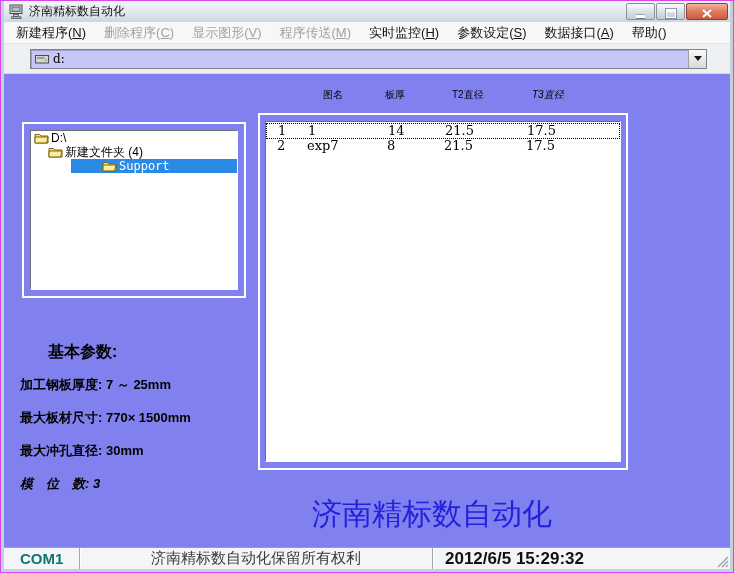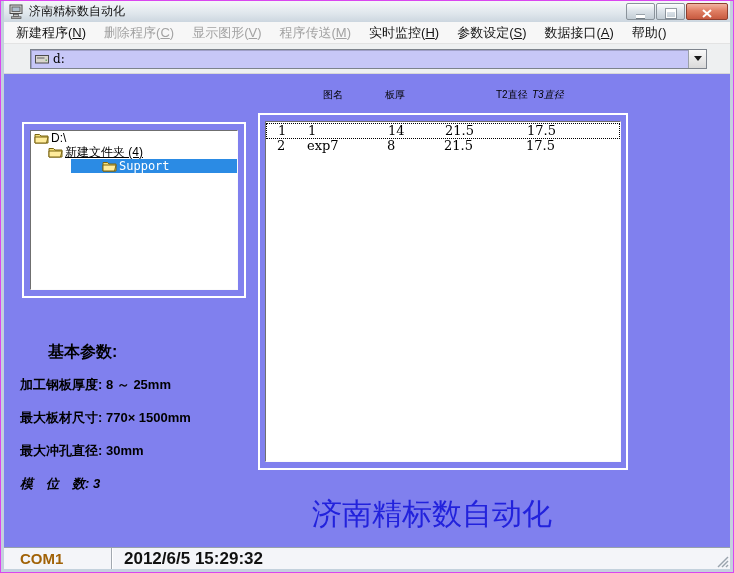--- a/index.html
+++ b/index.html
@@ -50,21 +50,21 @@
   .col-header{position:absolute;top:14px;font-size:10px;color:#000;}
   
   .tree-frame{position:absolute;left:18px;top:48px;width:224px;height:176px;
     border:2px solid #ffffff;}
   .tree-box{position:absolute;left:6px;top:6px;width:208px;height:160px;background:#fff;
     border:1px solid;border-color:#6f6f6f #fbfbfb #fbfbfb #6f6f6f;overflow:hidden;}
   .tree-item{display:flex;align-items:center;height:14px;font-size:12px;line-height:14px;
     color:#000;white-space:nowrap;cursor:default;}
   .tree-item .folder-ico{margin-right:2px;flex:0 0 auto;}
   .tree-item.lvl0{padding-left:3px;}
-  .tree-item.lvl1{padding-left:17px;text-decoration:underline;}
+  .tree-item.lvl1{padding-left:17px;}
   .tree-item.lvl2{padding-left:31px;margin-left:40px;}
   .tree-item.selected{background:#2b8be4;color:#fff;font-family:"DejaVu Sans Mono",monospace;}
   
   .list-frame{position:absolute;left:254px;top:39px;width:370px;height:357px;border:2px solid #ffffff;}
   .list-box{position:absolute;left:5px;top:6px;width:356px;height:341px;background:#fff;
     border:1px solid;border-color:#6f6f6f #fbfbfb #fbfbfb #6f6f6f;overflow:hidden;padding-top:1px;}
   .lrow{display:flex;height:15px;line-height:14px;font-family:"DejaVu Serif",serif;
     font-size:13px;color:#000;cursor:default;}
   .lrow.focused{border:1px dotted #000;height:16px;}
   .cell0{width:41px;padding-left:11px;}
@@ -80,21 +80,21 @@
   .param-line.p2{top:368px;}
   .param-line.p3{top:401px;font-style:italic;}
   
   .brand{position:absolute;left:308px;top:420px;font-family:"DejaVu Serif","Liberation Serif",serif;
     font-size:30px;color:#2222dc;white-space:nowrap;}
   
   .statusbar{height:22px;background:#f4f5f9;border-top:1px solid #97a1ab;
     display:flex;align-items:stretch;position:relative;}
   .sb-panel{display:flex;align-items:center;border-right:1px solid #a2a8b0;
     box-shadow:1px 0 0 #ffffff;}
-  .sb-com{width:108px;padding-left:16px;font-size:15px;font-weight:bold;color:#a16207;}
+  .sb-com{width:76px;padding-left:16px;font-size:15px;font-weight:bold;color:#0f766e;}
   .sb-copy{width:353px;justify-content:center;font-size:15px;color:#3a3a3a;}
   .sb-date{flex:1;padding-left:12px;font-size:17px;font-weight:bold;color:#111;border-right:none;box-shadow:none;}
   .sb-grip{position:absolute;right:1px;bottom:1px;width:15px;height:15px;cursor:nwse-resize;}
 </style>
 </head>
 <body>
 
 <div class="window">
 
   <div class="titlebar">
@@ -144,21 +144,21 @@
       <span class="combo-arrow-btn">
         <span class="combo-arrow"></span>
       </span>
     </div>
   </div>
 
   <div class="main">
 
     <span class="col-header" style="left:319px;">图名</span>
     <span class="col-header" style="left:381px;">板厚</span>
-    <span class="col-header" style="left:448px;margin-left:44px;">T2直径</span>
+    <span class="col-header" style="left:448px;">T2直径</span>
     <span class="col-header" style="left:528px;font-style:italic;">T3直径</span>
 
     <div class="tree-frame">
       <div class="tree-box">
         <div class="tree-item lvl0">
           <svg class="folder-ico" width="15" height="12" viewBox="0 0 15 12">
             <path d="M1 2.5 h4.5 l1.5 1.5 H14 V11 H1 Z" fill="#f5e27a" stroke="#7a6410"></path>
             <path d="M1 5 h13 l-1.5 6 H1 Z" fill="#ffec9c" stroke="#7a6410"></path>
           </svg>
           <span>D:\</span>
@@ -193,30 +193,31 @@
           <span class="cell0">2</span>
           <span class="cell1">exp7</span>
           <span class="cell2">8</span>
           <span class="cell3">21.5</span>
           <span class="cell4">17.5</span>
         </div>
       </div>
     </div>
 
     <div class="param-heading">基本参数:</div>
-    <div class="param-line p0">加工钢板厚度: 8 ～ 25mm</div>
+    <div class="param-line p0">加工钢板厚度: 7 ～ 25mm</div>
     <div class="param-line p1">最大板材尺寸: 770× 1500mm</div>
     <div class="param-line p2">最大冲孔直径: 30mm</div>
     <div class="param-line p3">模　位　数: 3</div>
 
     <div class="brand">济南精标数自动化</div>
   </div>
 
   <div class="statusbar">
     <div class="sb-panel sb-com">COM1</div>
+    <div class="sb-panel sb-copy">济南精标数自动化保留所有权利</div>
     <div class="sb-panel sb-date">2012/6/5 15:29:32</div>
     <svg class="sb-grip" viewBox="0 0 15 15">
       <line x1="14" y1="4" x2="4" y2="14" stroke="#9aa4ae" stroke-width="1.5"></line>
       <line x1="14" y1="8" x2="8" y2="14" stroke="#9aa4ae" stroke-width="1.5"></line>
       <line x1="14" y1="12" x2="12" y2="14" stroke="#9aa4ae" stroke-width="1.5"></line>
     </svg>
   </div>
 
 </div>
 

